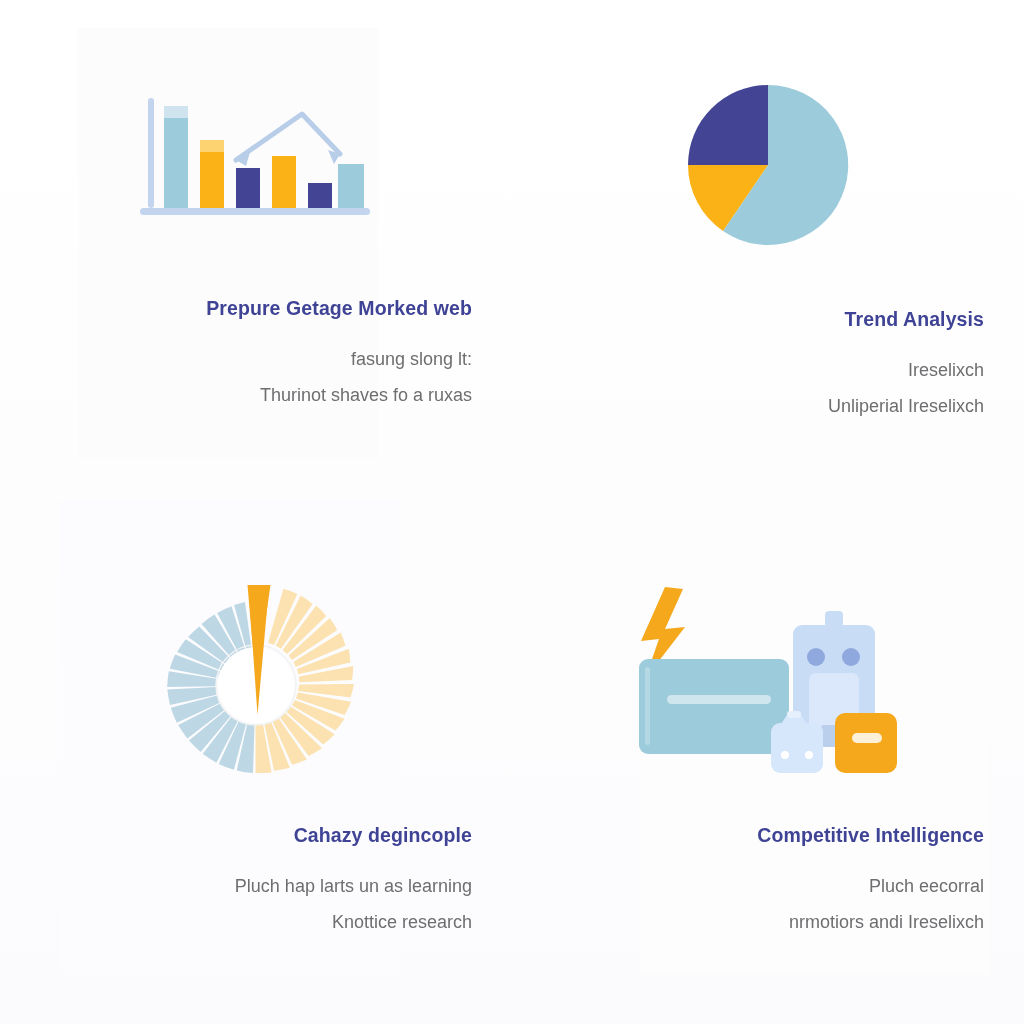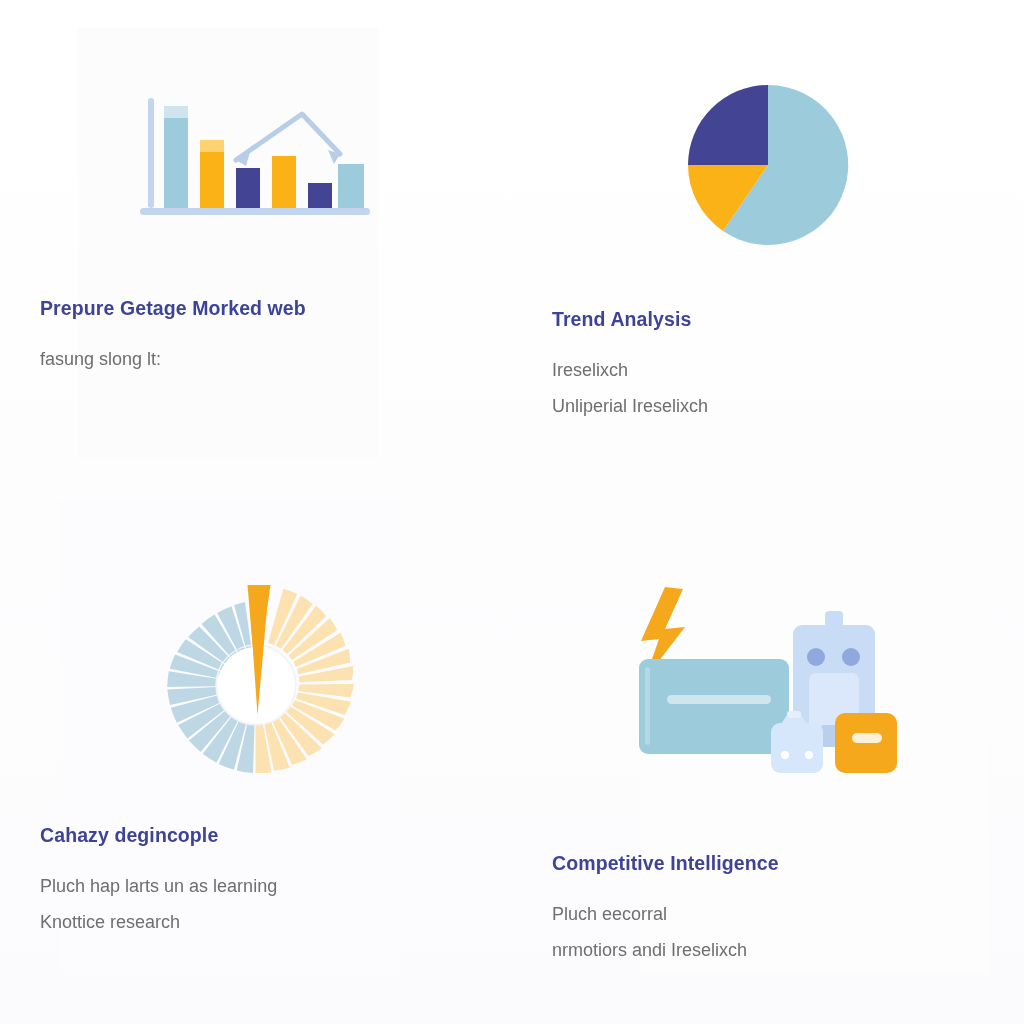--- a/index.html
+++ b/index.html
@@ -48,34 +48,34 @@
   .card {
     position: relative;
     display: flex;
     flex-direction: column;
     align-items: center;
     box-sizing: border-box;
   }
   .card-tl { padding: 40px 40px 0 40px; }
   .card-tr { padding: 40px 40px 0 40px; gap: 11px; }
   .card-bl { padding: 40px 40px 0 40px; }
-  .card-br { padding: 40px 40px 0 40px; gap: 28px; }
+  .card-br { padding: 40px 40px 0 40px; }
 
   .art {
     height: 250px;
     display: flex;
     align-items: center;
     justify-content: center;
     width: 100%;
   }
   .art-bottom { height: 265px; }
 
   .caption {
     width: 100%;
-    text-align: left;
+    text-align: right;
     margin-top: 6px;
   }
   .card-title {
     color: #3f4395;
     font-size: 19.5px;
     font-weight: bold;
     letter-spacing: 0.1px;
     line-height: 1.3;
     margin: 0 0 26px 0;
   }
@@ -127,20 +127,21 @@
           <g stroke="#b8cde8" stroke-width="5" fill="none" stroke-linecap="round" stroke-linejoin="round">
             <path d="M 110 72 L 176 26 L 214 66"></path>
           </g>
           <polygon points="110,72 124,64 120,78" fill="#b8cde8"></polygon>
           <polygon points="214,66 202,62 208,76" fill="#b8cde8"></polygon>
         </svg>
       </div>
       <div class="caption">
         <div class="card-title">Prepure Getage Morked web</div>
         <div class="card-line">fasung slong lt:</div>
+        <div class="card-line">Thurinot shaves fo a ruxas</div>
       </div>
     </div>
 
     <div class="card card-tr">
       <div class="art">
         <svg width="170" height="170" viewBox="0 0 170 170">
 
           <path d="M 85 85 L 85 5 A 80 80 0 1 1 40 151 Z" fill="#9ccbdb"></path>
 
           <path d="M 85 85 L 40 151 A 80 80 0 0 1 5 85 Z" fill="#fbb216"></path>

